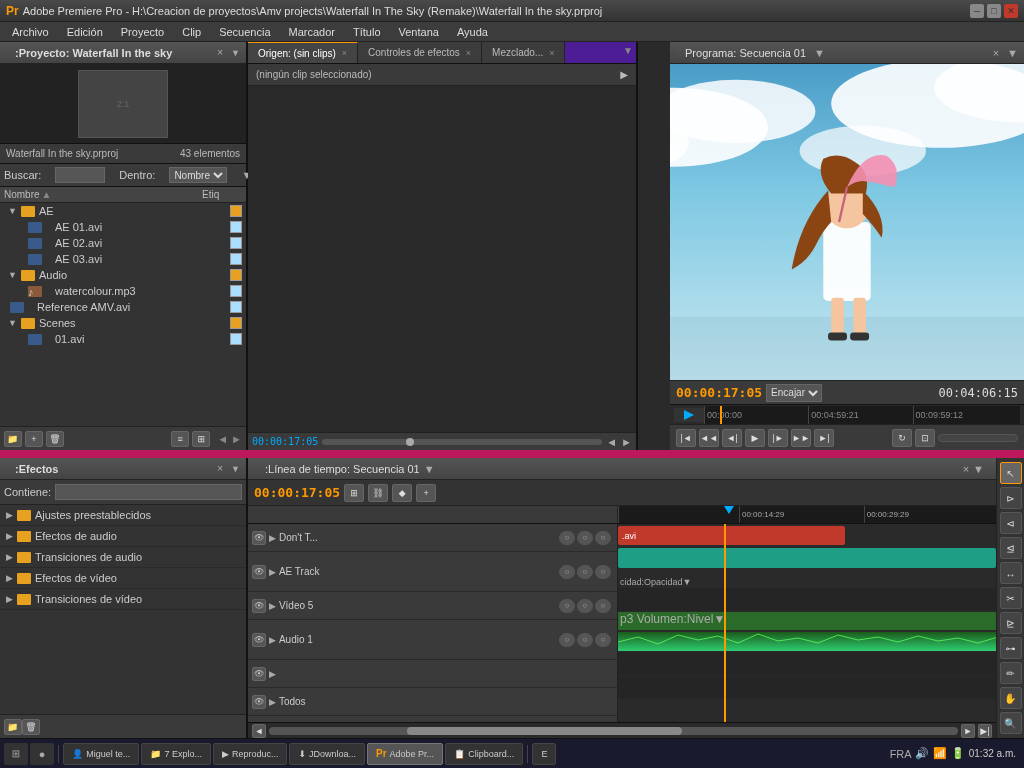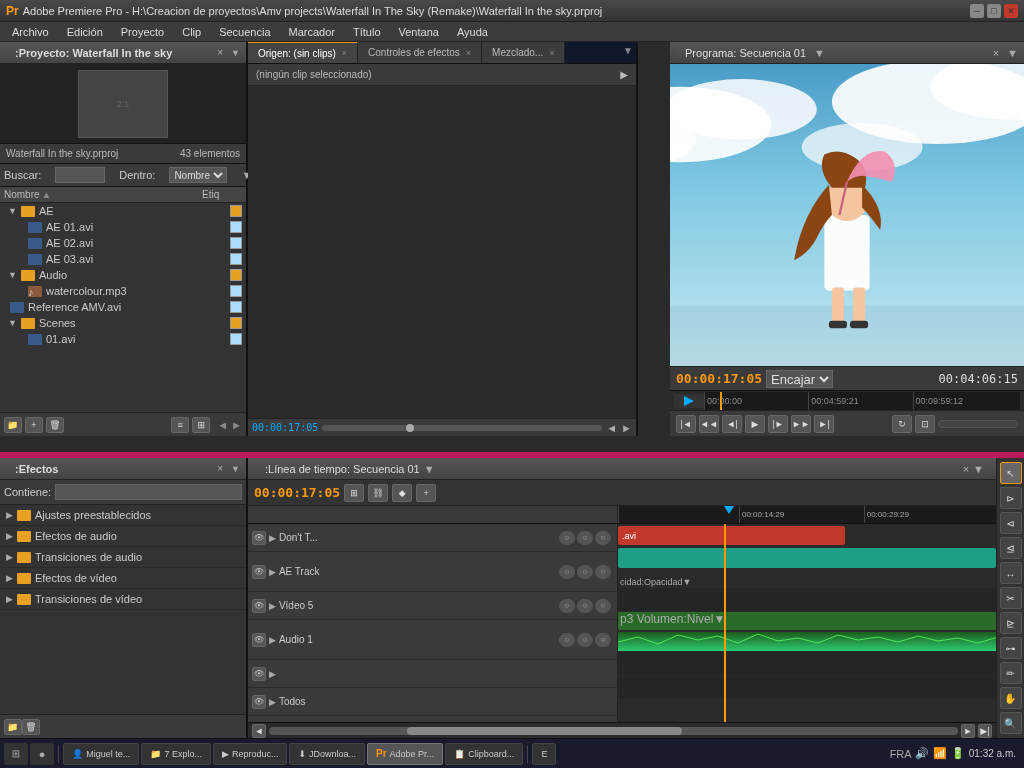--- a/index.html
+++ b/index.html
@@ -73,22 +73,21 @@
     }
 
     #top-section {
       display: flex;
       height: 410px;
     }
 
     #bottom-section {
       display: flex;
       flex: 1;
-      border-top: 6px solid #be185d;
-      margin-top: 16px;
+      border-top: 8px solid #be185d;
     }
 
     
     #project-panel {
       width: 248px;
       background: #333;
       border-right: 2px solid #111;
       display: flex;
       flex-direction: column;
     }
@@ -198,21 +197,21 @@
       width: 14px; height: 11px;
       background: #e8a020;
       border-radius: 1px;
       display: inline-block;
       font-size: 8px;
     }
     .tree-item {
       padding: 2px 4px 2px 28px;
       display: flex;
       align-items: center;
-      gap: 4px;
+      gap: 13px;
       cursor: pointer;
     }
     .item-icon {
       width: 14px; height: 11px;
       background: #555;
       border-radius: 1px;
       display: inline-block;
       position: relative;
     }
     .item-icon.video { background: #3a5a8a; }
@@ -250,21 +249,21 @@
     
     #middle-section {
       width: 390px;
       display: flex;
       flex-direction: column;
       border-right: 2px solid #111;
     }
 
     #tabs-row {
       display: flex;
-      background: #0f172a;
+      background: #4c1d95;
       border-bottom: 1px solid #111;
       height: 22px;
     }
     .tab {
       padding: 3px 10px;
       font-size: 10px;
       color: #bbb;
       cursor: pointer;
       border-right: 1px solid #222;
       display: flex; align-items: center;
@@ -364,21 +363,21 @@
     .time-display-right {
       color: #ddd;
       font-size: 12px;
       font-family: monospace;
       margin-left: auto;
     }
     .fit-select {
       background: #555;
       border: 1px solid #666;
       color: #ddd;
-      font-size: 13px;
+      font-size: 10px;
       height: 18px;
     }
 
     #program-timeline-bar {
       height: 20px;
       background: #2a2a2a;
       border-top: 1px solid #111;
       display: flex;
       align-items: center;
       padding: 0 4px;

